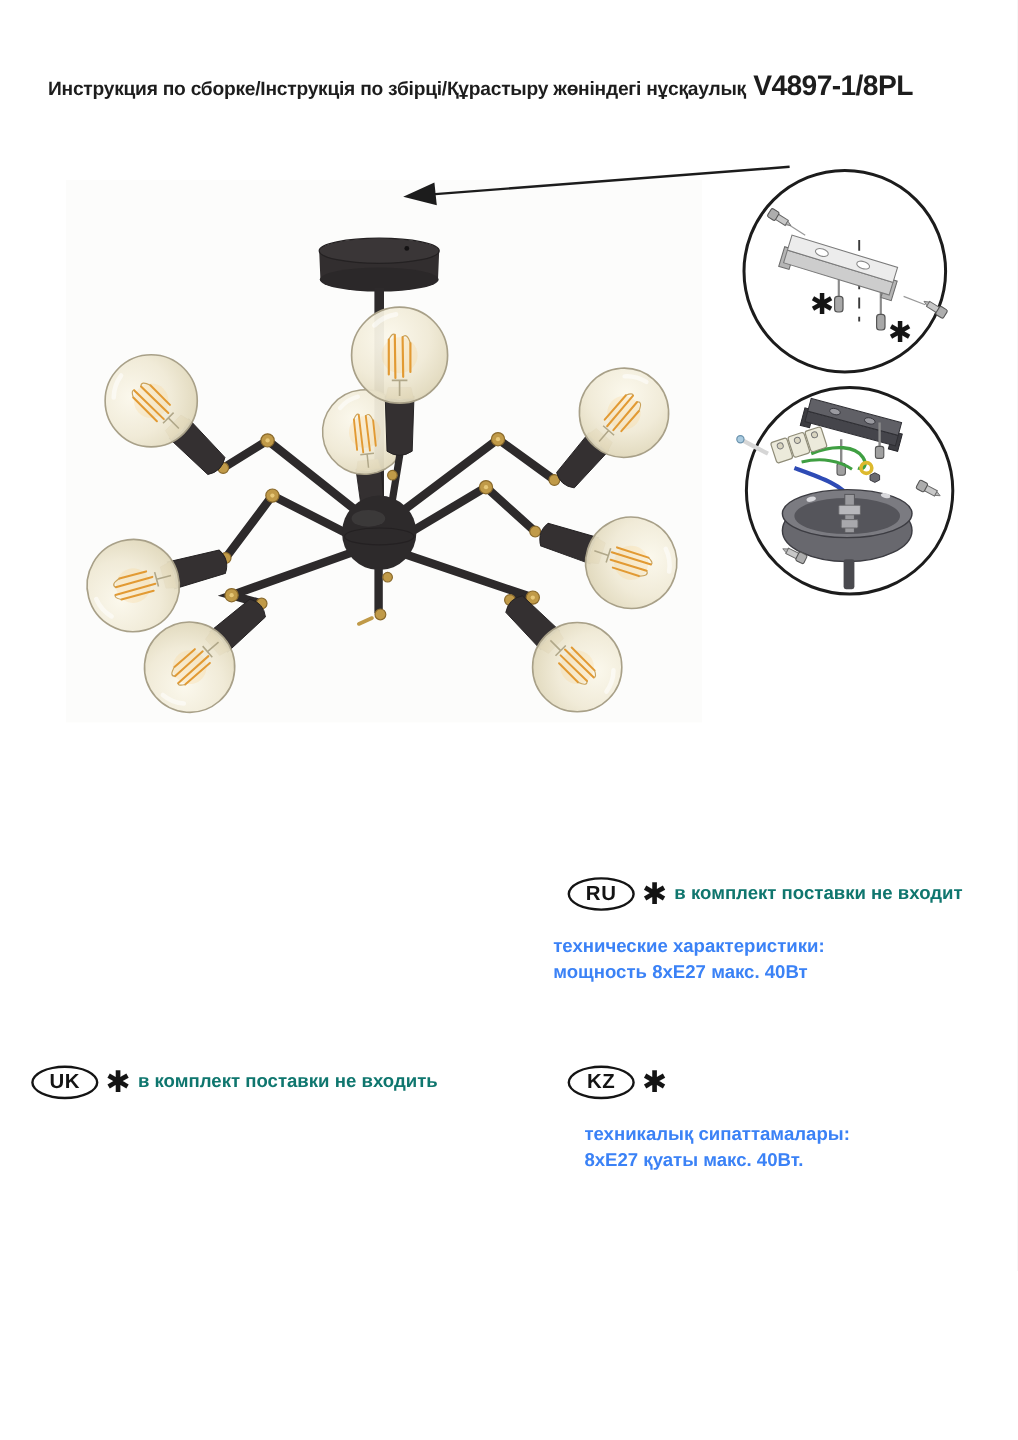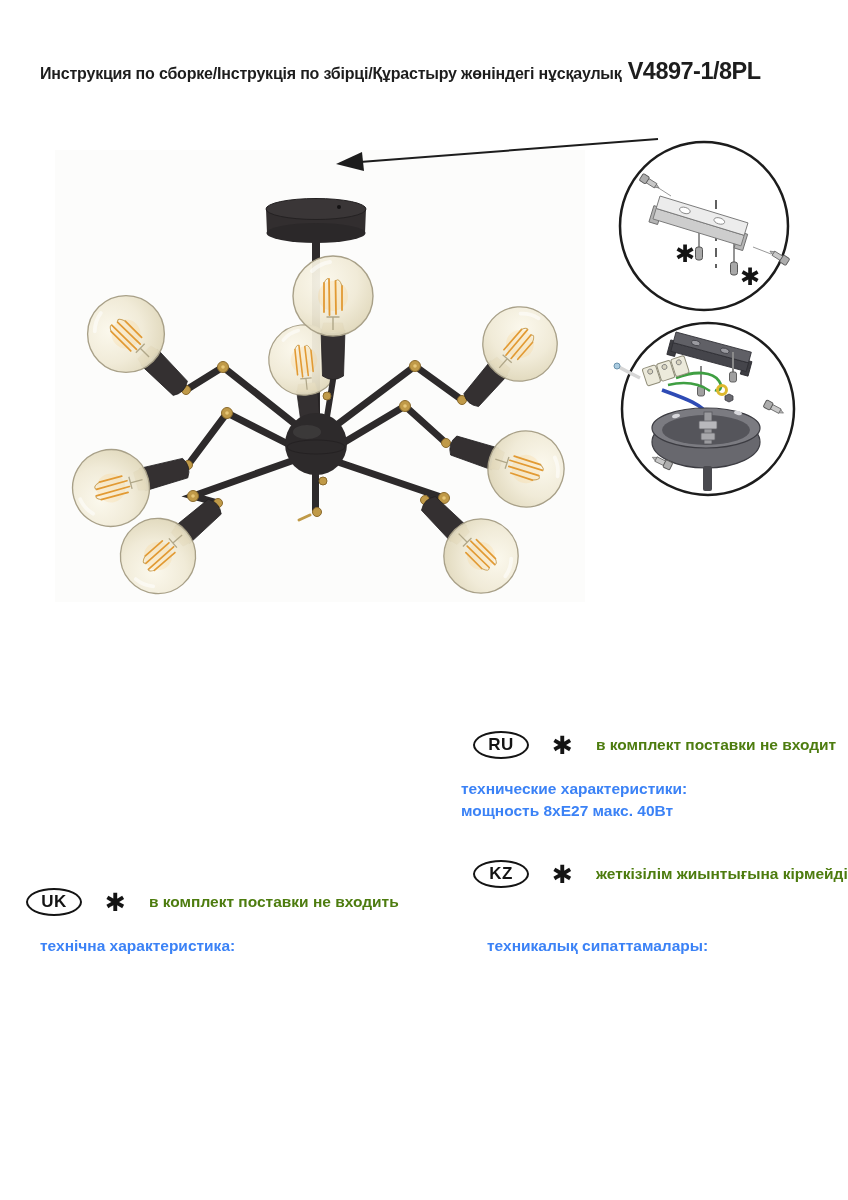--- a/index.html
+++ b/index.html
@@ -7,32 +7,32 @@
     position:relative;width:848px;height:1200px;background:#ffffff;margin:0 auto;
     font-family:"Liberation Sans","DejaVu Sans",sans-serif;color:#1c1c1c;overflow:hidden;padding-left:40px;
   }
   .title{
     position:absolute;left:40px;top:58px;margin:0;white-space:nowrap;
     font-weight:bold;font-size:16px;letter-spacing:-0.2px;color:#1d1d1d;
   }
   .title .model{font-size:23.5px;margin-left:6px;letter-spacing:-0.5px;}
   .illustration{position:absolute;left:0;top:0;}
   .lang-row{
-    position:absolute;display:flex;align-items:center;gap:23px;height:28px;
+    position:absolute;display:flex;align-items:center;gap:6px;height:28px;
   }
   .lang-row.ru{left:473px;top:731px;}
   .lang-row.uk{left:26px;top:888px;}
-  .lang-row.kz{left:473px;top:860px;justify-content:flex-end;}
+  .lang-row.kz{left:473px;top:888px;justify-content:flex-end;}
   .badge{
     box-sizing:border-box;width:56px;height:28px;border:2.5px solid #141414;border-radius:50%;
     display:flex;align-items:center;justify-content:center;
     font-size:17px;font-weight:bold;letter-spacing:0.5px;color:#141414;flex:0 0 auto;
   }
   .ast{font-size:25px;font-weight:bold;line-height:28px;color:#141414;flex:0 0 auto;}
-  .note{font-size:15.5px;font-weight:bold;line-height:28px;color:#4d7c0f;}
+  .note{font-size:15.5px;font-weight:bold;line-height:28px;color:#0f766e;}
   .specs{position:absolute;font-size:15.5px;font-weight:bold;line-height:22px;color:#3b82f6;}
   .specs.ru{left:461px;top:778px;}
   .specs.uk{left:40px;top:935px;}
   .specs.kz{left:487px;top:935px;}
 </style>
 </head>
 <body>
 
 <div class="page">
 
@@ -237,25 +237,24 @@
     <div>технические характеристики:</div>
     <div>мощность 8хЕ27 макс. 40Вт</div>
   </div>
 
   <div class="lang-row uk">
     <span class="badge">UK</span>
     <span class="ast">✱</span>
     <span class="note">в комплект поставки не входить</span>
   </div>
   <div class="specs uk">
-    <div>технічна характеристика:</div>
   </div>
 
   <div class="lang-row kz">
     <span class="badge">KZ</span>
     <span class="ast">✱</span>
-    <span class="note">жеткізілім жиынтығына кірмейді</span>
   </div>
   <div class="specs kz">
     <div>техникалық сипаттамалары:</div>
+    <div>8хЕ27 қуаты макс. 40Вт.</div>
   </div>
 
 </div>
 
 </body></html>

